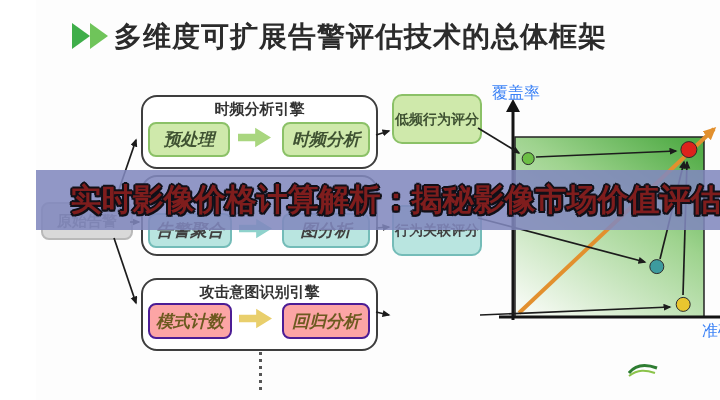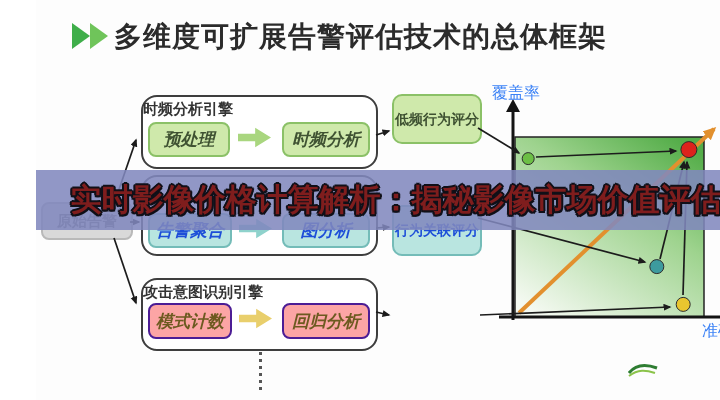--- a/index.html
+++ b/index.html
@@ -8,28 +8,28 @@
   
   .title-row{position:absolute;left:0;top:14px;width:720px;height:44px;z-index:15;}
   .chev{position:absolute;top:9px;width:0;height:0;border-style:solid;
         border-width:13px 0 13px 18px;border-color:transparent transparent transparent #3fae4a;}
   .chev.c1{left:36px;}
   .chev.c2{left:54px;border-left-color:#6fc45a;}
   .page-title{position:absolute;left:78px;top:4px;font-size:28px;font-weight:bold;
               color:#2b2b2b;letter-spacing:1px;white-space:nowrap;}
   
   .engine{position:absolute;background:#ffffff;border:2.5px solid #3e3e3e;border-radius:16px;z-index:5;}
-  .engine-title{position:absolute;top:3px;left:0;width:100%;
+  .engine-title{position:absolute;top:3px;left:0;width:100%;text-align:center;
                 font-size:15px;font-weight:bold;color:#333;}
   .step{position:absolute;border-radius:8px;display:flex;align-items:center;justify-content:center;
         font-size:17px;font-weight:bold;z-index:6;font-style:italic;}
   .score{position:absolute;border-radius:10px;display:flex;align-items:center;justify-content:center;
          text-align:center;font-size:14px;font-weight:bold;line-height:1.3;z-index:6;padding:1px;}
   .g{background:#cfe9ab;border:2px solid #8bc167;color:#3f5232;}
-  .t{background:#b9e5e0;border:2px solid #74bcb8;color:#1d4ed8;}
+  .t{background:#b9e5e0;border:2px solid #74bcb8;color:#404040;}
   .y{background:#fca5a5;border:2px solid #4c1d95;color:#6d5a20;}
   .src{position:absolute;left:5px;top:202px;width:88px;height:34px;background:#d9d9d9;
        border:2px solid #b9b9b9;border-radius:8px;display:flex;align-items:center;justify-content:center;
        font-size:15px;font-weight:bold;color:#707070;z-index:6;}
   .block-arrow{position:absolute;z-index:7;
         clip-path:polygon(0 32%,52% 32%,52% 4%,100% 50%,52% 96%,52% 68%,0 68%);}
   .ba-g{background:#a9d67f;} .ba-t{background:#8fd2cc;} .ba-y{background:#e9cf6c;}
   .vdots{position:absolute;left:223px;top:352px;display:flex;flex-direction:column;gap:4px;z-index:6;}
   .vdots span{width:3px;height:3px;background:#555;}
   

